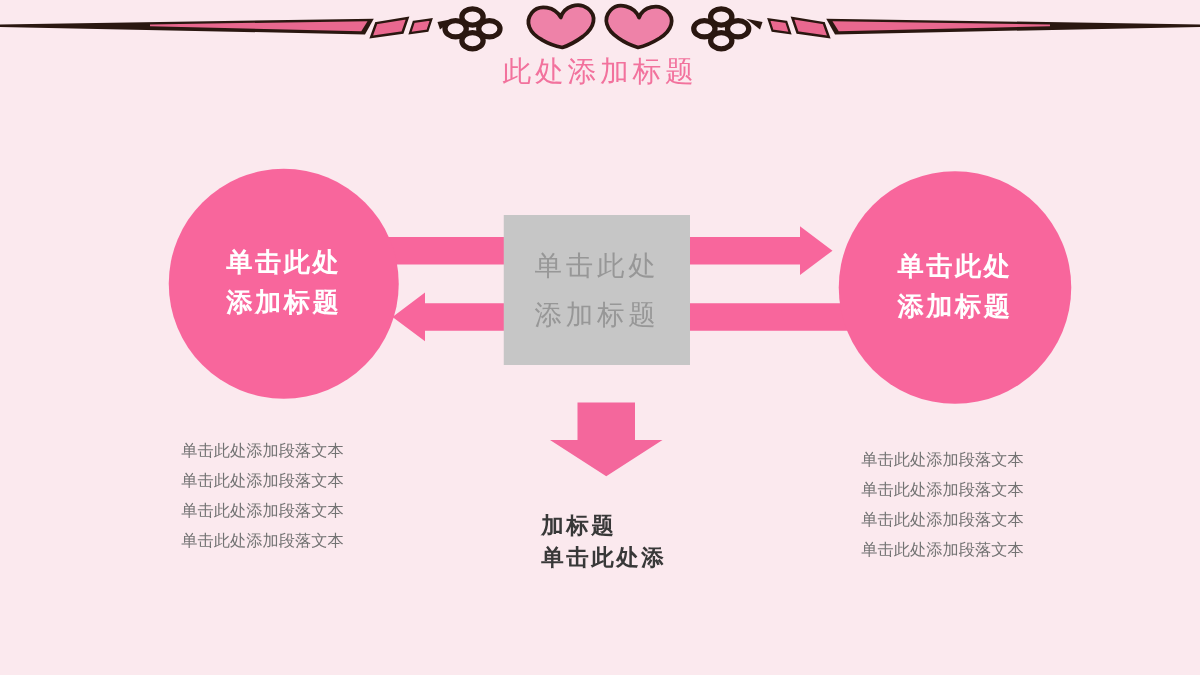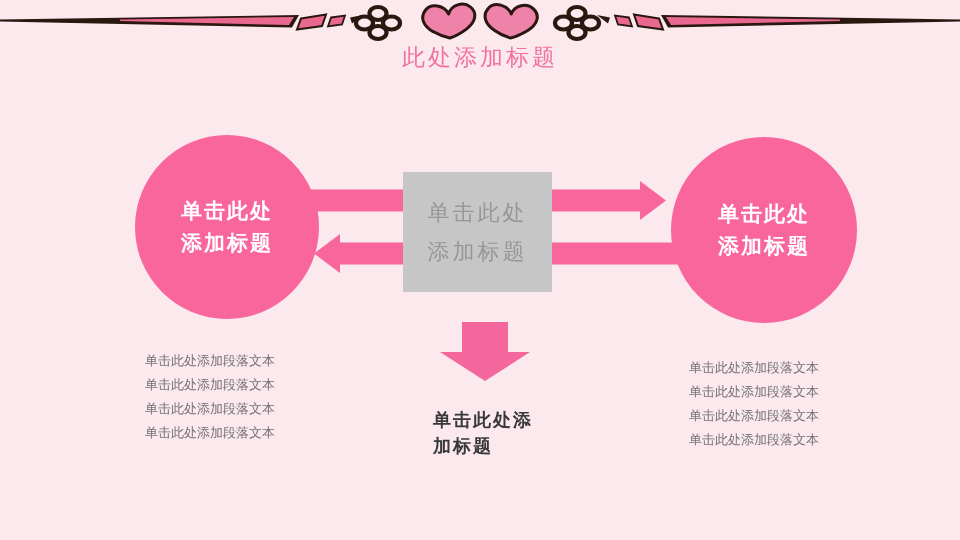--- a/index.html
+++ b/index.html
@@ -118,22 +118,22 @@
 </div>
 
 <div class="circle circle-right">
   <div class="ph-text">
     <div>单击此处</div>
     <div>添加标题</div>
   </div>
 </div>
 
 <div class="down-label">
+  <div>加标题</div>
   <div>单击此处添</div>
-  <div>加标题</div>
 </div>
 
 <div class="para-list para-list-left">
   <div>单击此处添加段落文本</div>
   <div>单击此处添加段落文本</div>
   <div>单击此处添加段落文本</div>
   <div>单击此处添加段落文本</div>
 </div>
 
 <div class="para-list para-list-right">

